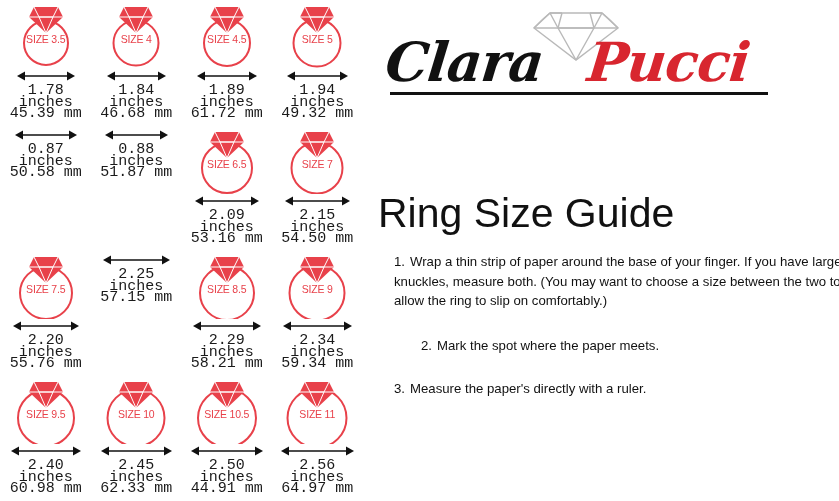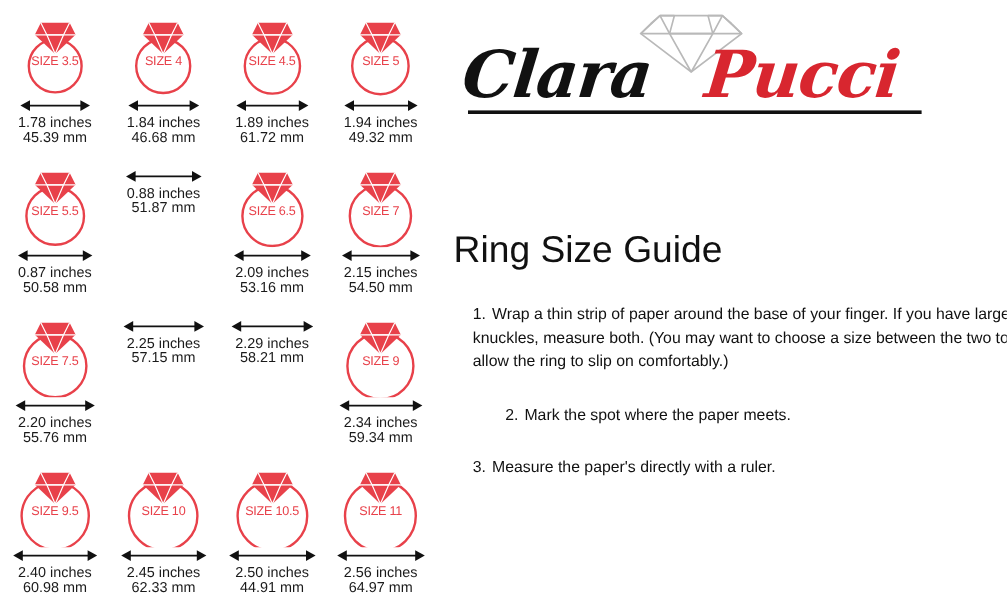--- a/index.html
+++ b/index.html
@@ -29,21 +29,21 @@
     height: 125px;
     width: 362px;
   }
   .ring-cell {
     width: 90px;
     margin-left: 1px;
     display: flex;
     flex-direction: column;
     align-items: center;
     justify-content: flex-start;
-    padding-top: 15px;
+    padding-top: 3px;
     box-sizing: border-box;
   }
   .ring-svg-wrap {
     width: 86px;
     height: 66px;
     position: relative;
   }
   .ring-size-label {
     position: absolute;
     left: 0;
@@ -55,25 +55,25 @@
     font-family: "Liberation Sans", sans-serif;
     letter-spacing: -0.2px;
   }
   .arrow-wrap {
     width: 86px;
     height: 15px;
     position: relative;
   }
   .measure {
     text-align: center;
-    font-size: 12px;
+    font-size: 15px;
     line-height: 11.5px;
     color: #1a1a1a;
     margin-top: 1px;
-    font-family: Liberation Sans, sans-serif;
+    font-family: Liberation Mono, monospace;
   }
 
   
   #right-panel {
     position: absolute;
     left: 366px;
     top: 0;
     width: 473px;
     height: 501px;
   }
@@ -120,21 +120,21 @@
     top: 86px;
     width: 378px;
     height: 3px;
     background: #111111;
   }
 
   #guide-title {
     position: absolute;
     left: 12px;
     top: 190px;
-    font-size: 31px;
+    font-size: 41px;
     color: #111111;
     font-family: "Liberation Sans", sans-serif;
   }
 
   .step {
     position: absolute;
     left: 28px;
     width: 452px;
     font-size: 13.2px;
     line-height: 19.5px;
@@ -252,33 +252,20 @@
             </g>
           </svg></div>
         <div class="measure">
           <div>1.94 inches</div>
           <div>49.32 mm</div>
         </div>
       </div>
     </div>
     <div class="ring-row">
       <div class="ring-cell">
-        <div class="ring-svg-wrap"><svg width="86" height="66" viewBox="0 0 86 66">
-            <g stroke="#e8414a" fill="none" stroke-width="2">
-              <circle cx="43" cy="40" r="24.0"></circle>
-            </g>
-            <g fill="#e8414a">
-              <path d="M43 30 L26 14 L31 4 L55 4 L60 14 Z"></path>
-            </g>
-            <g stroke="#ffffff" stroke-width="1" fill="none">
-              <path d="M26 14 L60 14"></path>
-              <path d="M31 4 L36 14 L43 30 L50 14 L55 4"></path>
-              <path d="M36 14 L50 14"></path>
-            </g>
-          </svg><div class="ring-size-label">SIZE 5.5</div></div>
         <div class="arrow-wrap"><svg width="86" height="15" viewBox="0 0 86 15">
             <g stroke="#111111" stroke-width="1.6" fill="#111111">
               <line x1="18" y1="7" x2="68" y2="7"></line>
               <polygon points="12,7 20,2.5 20,11.5" stroke="none"></polygon>
               <polygon points="74,7 66,2.5 66,11.5" stroke="none"></polygon>
             </g>
           </svg></div>
         <div class="measure">
           <div>0.87 inches</div>
           <div>50.58 mm</div>
@@ -384,20 +371,33 @@
               <polygon points="10,7 18,2.5 18,11.5" stroke="none"></polygon>
               <polygon points="77,7 69,2.5 69,11.5" stroke="none"></polygon>
             </g>
           </svg></div>
         <div class="measure">
           <div>2.25 inches</div>
           <div>57.15 mm</div>
         </div>
       </div>
       <div class="ring-cell">
+        <div class="ring-svg-wrap"><svg width="86" height="66" viewBox="0 0 86 66">
+            <g stroke="#e8414a" fill="none" stroke-width="2">
+              <circle cx="43" cy="40" r="27.0"></circle>
+            </g>
+            <g fill="#e8414a">
+              <path d="M43 30 L26 14 L31 4 L55 4 L60 14 Z"></path>
+            </g>
+            <g stroke="#ffffff" stroke-width="1" fill="none">
+              <path d="M26 14 L60 14"></path>
+              <path d="M31 4 L36 14 L43 30 L50 14 L55 4"></path>
+              <path d="M36 14 L50 14"></path>
+            </g>
+          </svg><div class="ring-size-label">SIZE 8.5</div></div>
         <div class="arrow-wrap"><svg width="86" height="15" viewBox="0 0 86 15">
             <g stroke="#111111" stroke-width="1.6" fill="#111111">
               <line x1="15" y1="7" x2="71" y2="7"></line>
               <polygon points="9,7 17,2.5 17,11.5" stroke="none"></polygon>
               <polygon points="77,7 69,2.5 69,11.5" stroke="none"></polygon>
             </g>
           </svg></div>
         <div class="measure">
           <div>2.29 inches</div>
           <div>58.21 mm</div>

